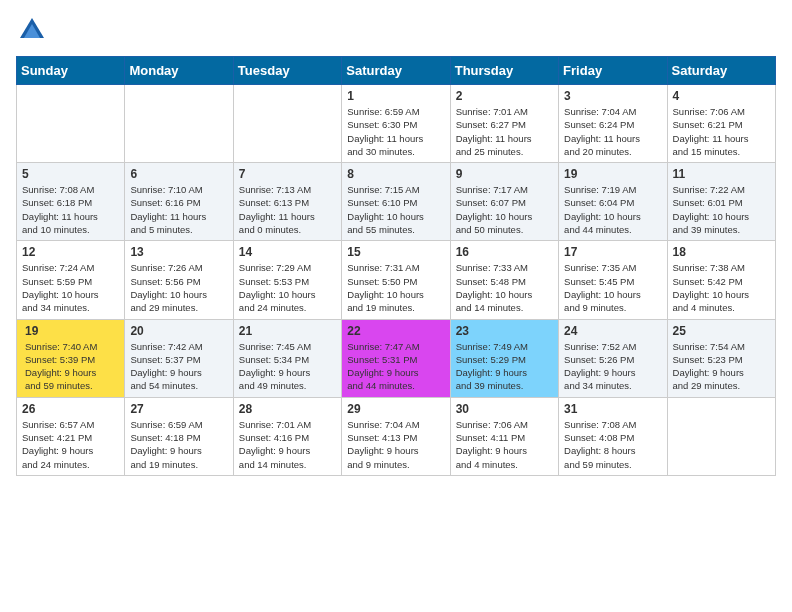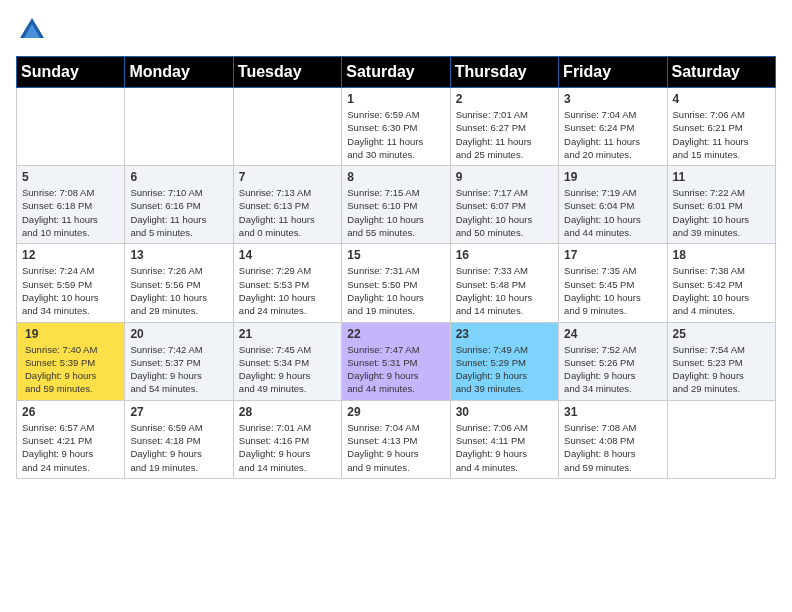--- a/index.html
+++ b/index.html
@@ -43,23 +43,23 @@
     .subtitle {
       font-size: 14px;
       color: #555;
     }
     .calendar {
       width: 100%;
       border-collapse: collapse;
       border: 1px solid #ccc;
     }
     .calendar th {
-      background: #000000;
+      background: #0369a1;
       color: #fff;
-      font-size: 16px;
+      font-size: 13px;
       font-weight: bold;
       padding: 6px 4px;
       text-align: left;
       border: 1px solid #1a5fa8;
     }
     .calendar td {
       vertical-align: top;
       border: 1px solid #ccc;
       padding: 4px 5px;
       width: calc(100% / 7);
@@ -273,21 +273,21 @@
 Daylight: 9 hours
 and 54 minutes.</div>
         </td>
         <td style="background: rgb(240, 244, 248);">
           <span class="day-number">21</span>
           <div class="day-info" style="white-space: pre-line;">Sunrise: 7:45 AM
 Sunset: 5:34 PM
 Daylight: 9 hours
 and 49 minutes.</div>
         </td>
-        <td style="background: #c4b5fd;">
+        <td style="background: #d946ef;">
           <span class="day-number">22</span>
           <div class="day-info" style="white-space: pre-line;">Sunrise: 7:47 AM
 Sunset: 5:31 PM
 Daylight: 9 hours
 and 44 minutes.</div>
         </td>
         <td style="background: #7dd3fc;">
           <span class="day-number">23</span>
           <div class="day-info" style="white-space: pre-line;">Sunrise: 7:49 AM
 Sunset: 5:29 PM

